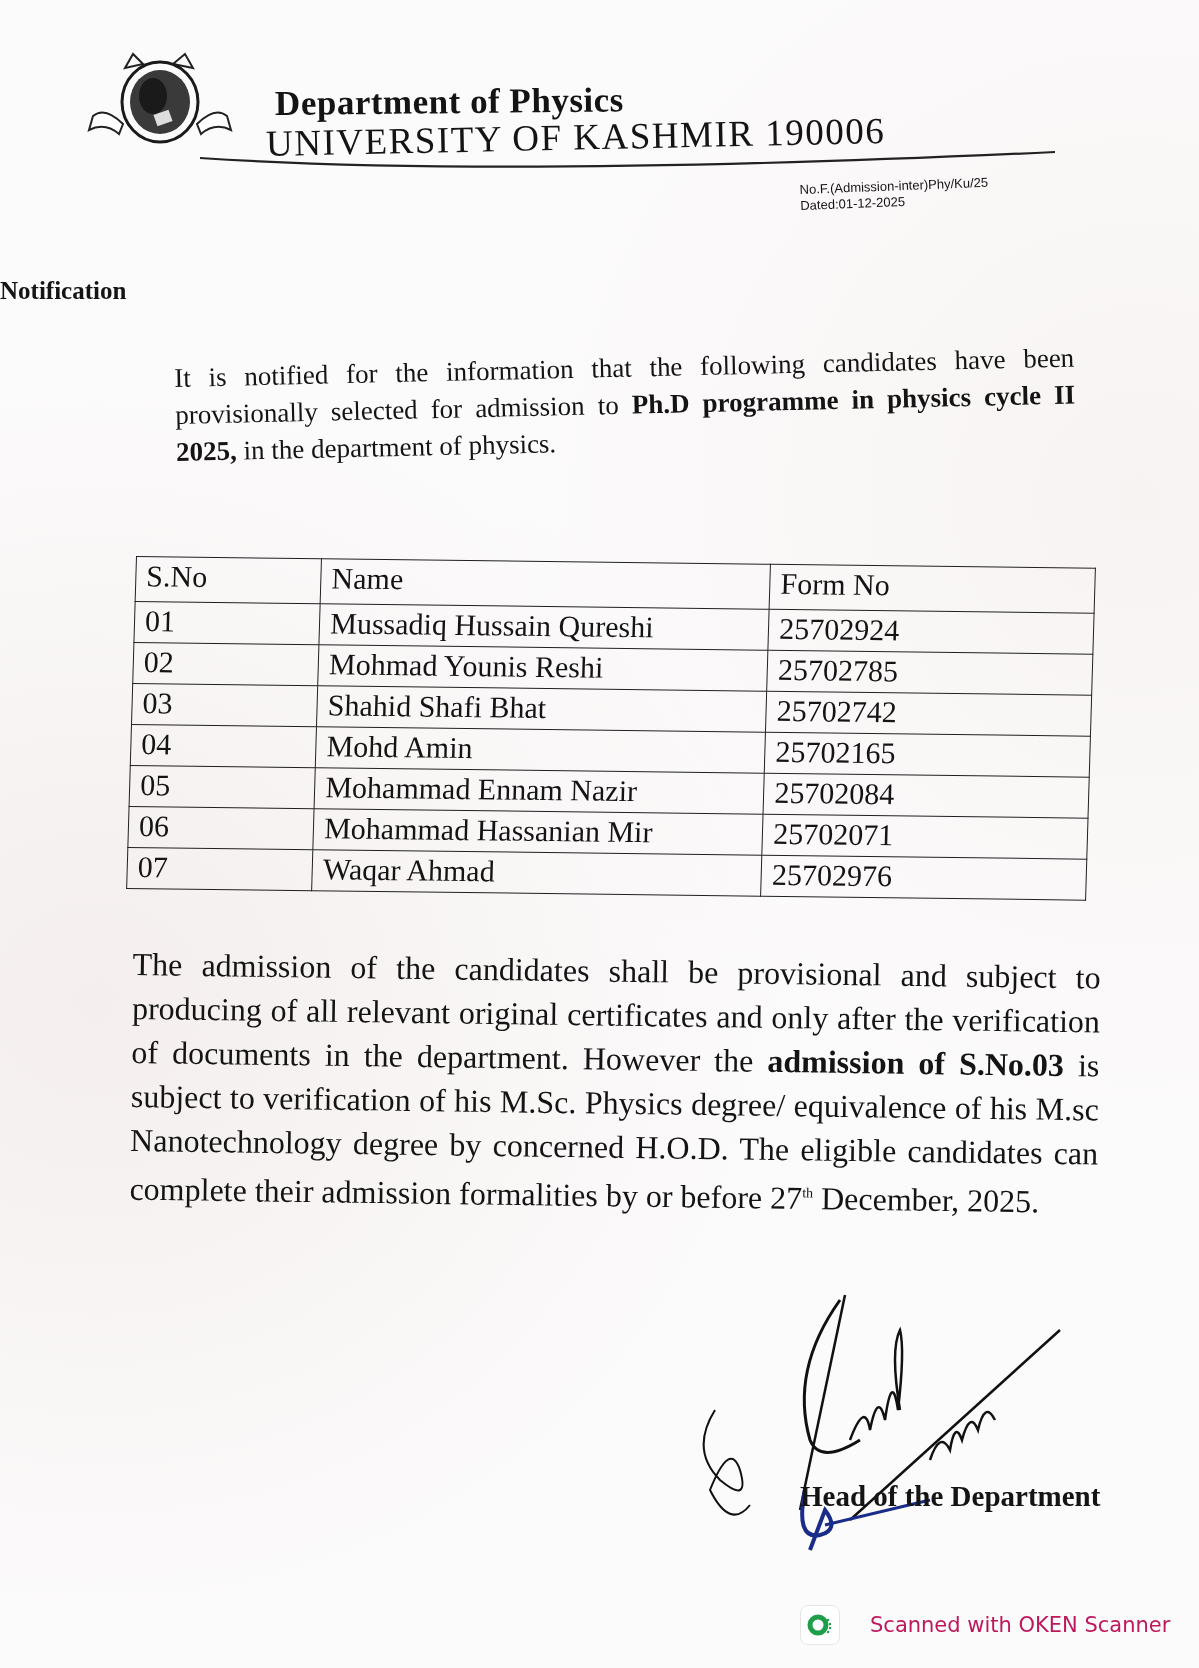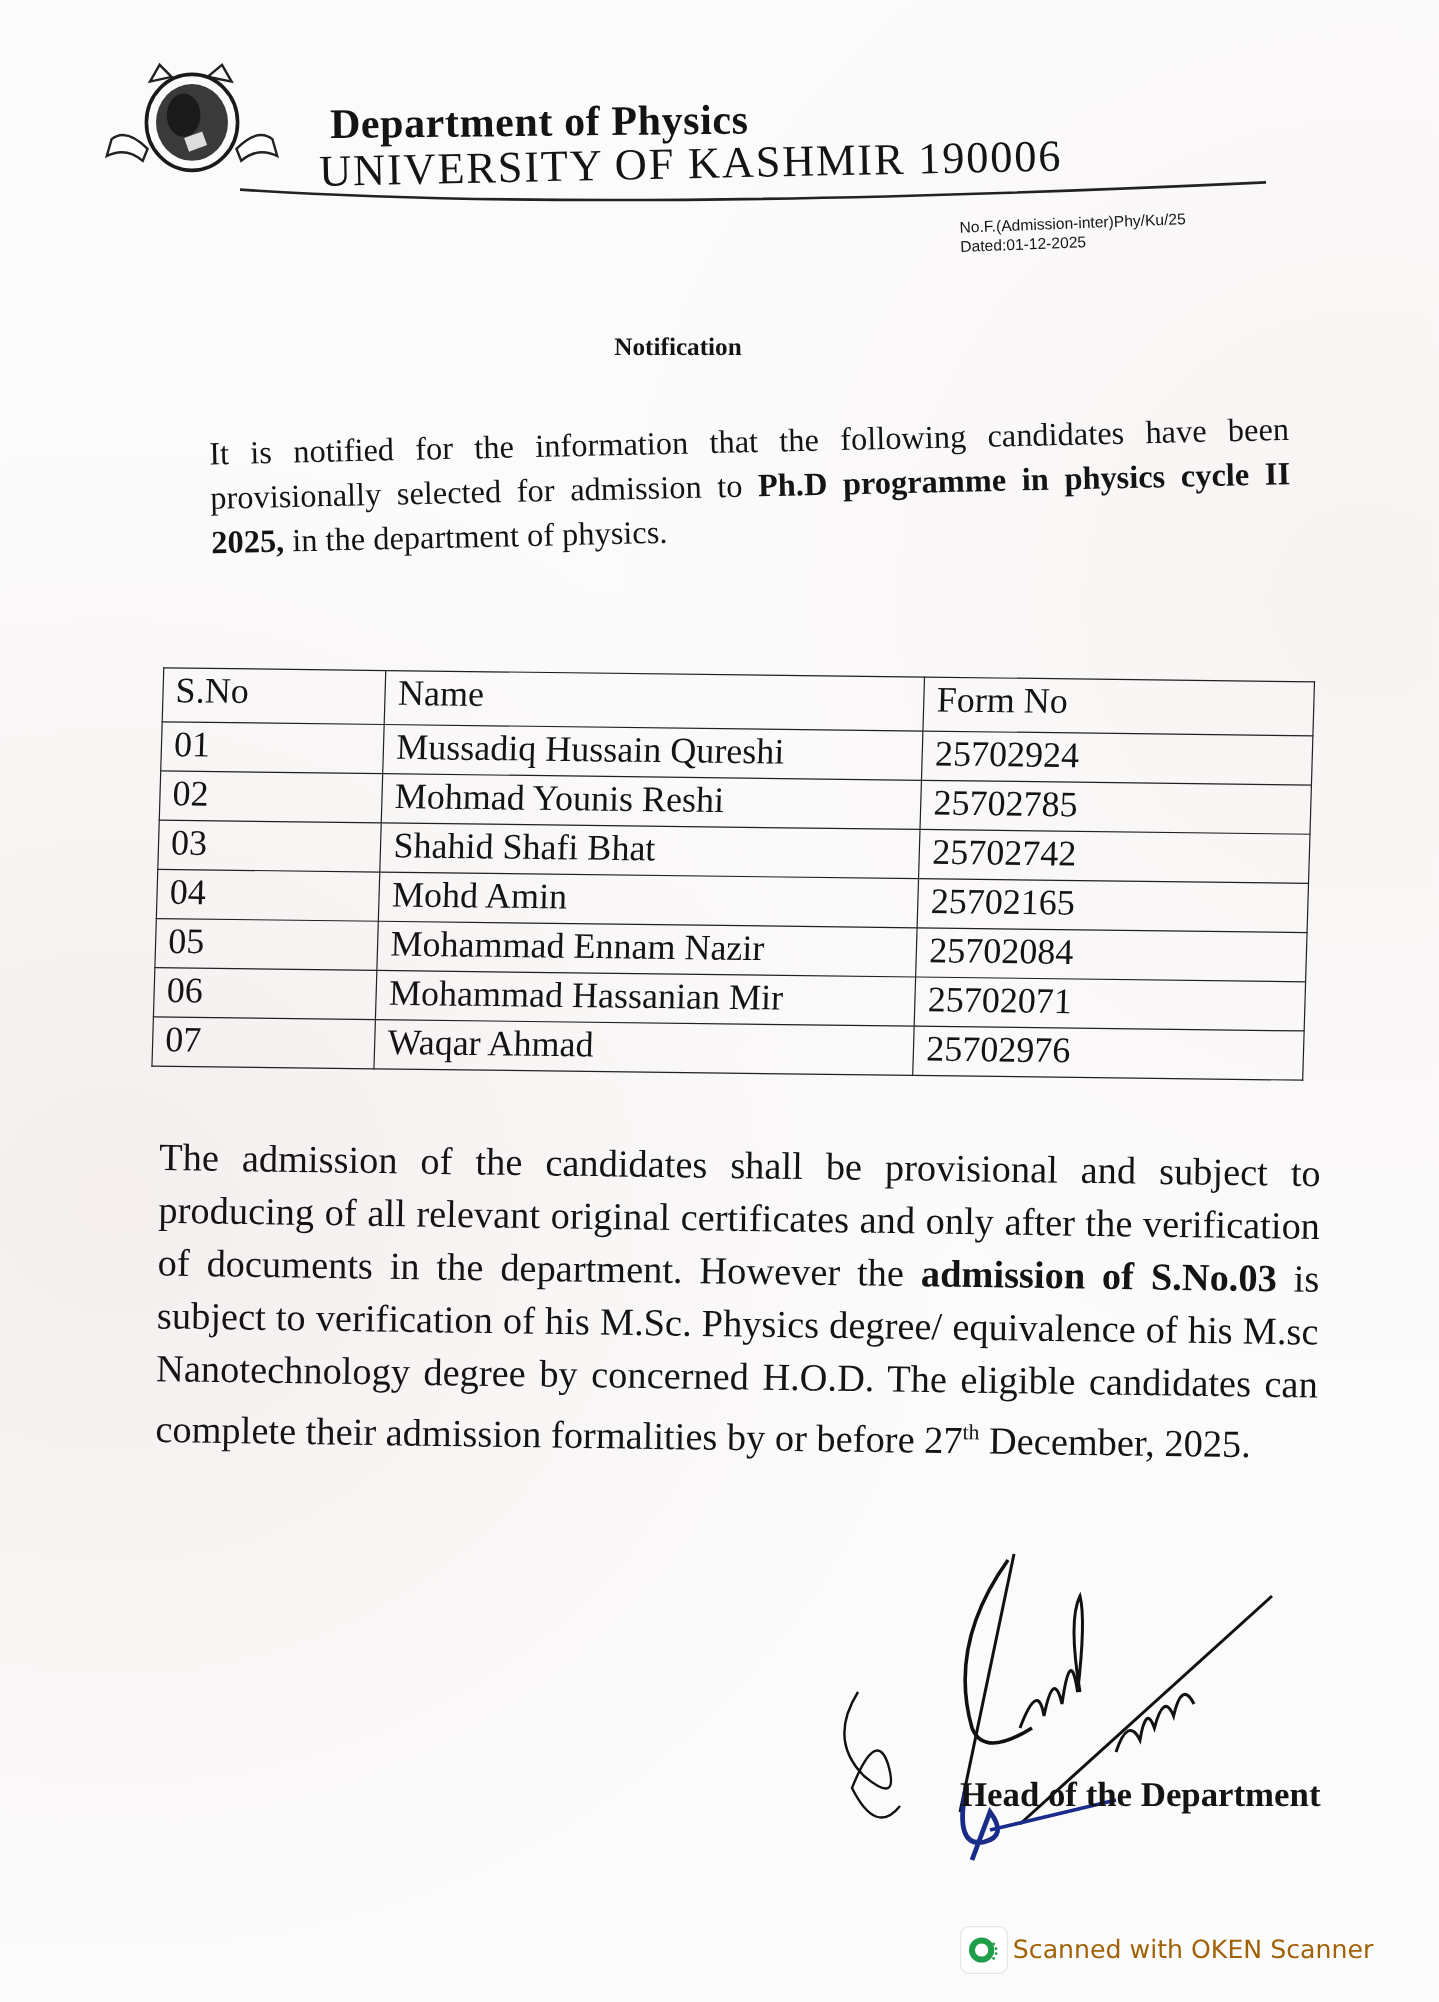--- a/index.html
+++ b/index.html
@@ -25,22 +25,22 @@
     letter-spacing: 1.5px; transform: rotate(-1.2deg); transform-origin: left;
   }
   .header-rule {
     position: absolute; left: 200px; top: 150px; width: 855px; height: 30px;
   }
   .ref-block {
     position: absolute; left: 800px; top: 182px; font-family: "Liberation Sans", "DejaVu Sans", sans-serif;
     font-size: 13px; line-height: 16px; transform: rotate(-2.2deg); transform-origin: left;
   }
   .notif-title {
-    position: absolute; left: 0; width: 1130px; text-align: center; top: 277px;
-    font-size: 21px; font-weight: bold;
+    position: absolute; left: 0; width: 1130px; top: 277px;
+    font-size: 25px; font-weight: bold;
   }
   .intro {
     position: absolute; left: 174px; top: 360px; width: 900px; font-size: 27px; line-height: 37px;
     transform: rotate(-1.3deg); transform-origin: left top; text-align: justify;
   }
   .intro b { font-weight: bold; }
   .table-wrap {
     position: absolute; left: 136px; top: 556px; width: 965px;
     transform: rotate(0.7deg) skewX(-1deg); transform-origin: left top;
   }
@@ -51,28 +51,28 @@
   }
   table.cands th { height: 44px; }
   .col-sno { width: 165px; }
   .col-name { width: 430px; }
   .col-form { width: 305px; }
   .closing {
     position: absolute; left: 133px; top: 942px; width: 968px; font-size: 32px; line-height: 44px;
     text-align: justify; transform: rotate(0.8deg); transform-origin: left top;
   }
   .closing b { font-weight: bold; }
-  .closing sup { font-size: 18px; margin-top: 34px; }
+  .closing sup { font-size: 14px; margin-top: 34px; }
   .signature { position: absolute; left: 700px; top: 1290px; width: 420px; height: 300px; }
   .sign-label {
     position: absolute; left: 800px; top: 1448px; font-size: 29px; font-weight: bold; margin-top: 32px;
   }
   .scanner-badge {
-    position: absolute; left: 800px; top: 1605px; display: flex; align-items: center; gap: 4px;
-    font-family: "DejaVu Sans", "Liberation Sans", sans-serif; font-size: 21px; color: #a16207;
+    position: absolute; left: 800px; top: 1605px; display: flex; align-items: center; gap: 30px;
+    font-family: "DejaVu Sans", "Liberation Sans", sans-serif; font-size: 21px; color: #be185d;
   }
   .scanner-icon {
     width: 38px; height: 38px; border-radius: 8px; background: #fff; border: 1px solid #e6e6e6;
     display: flex; align-items: center; justify-content: center;
   }
 </style>
 </head>
 <body>
 
 <div class="page-shade"></div>

